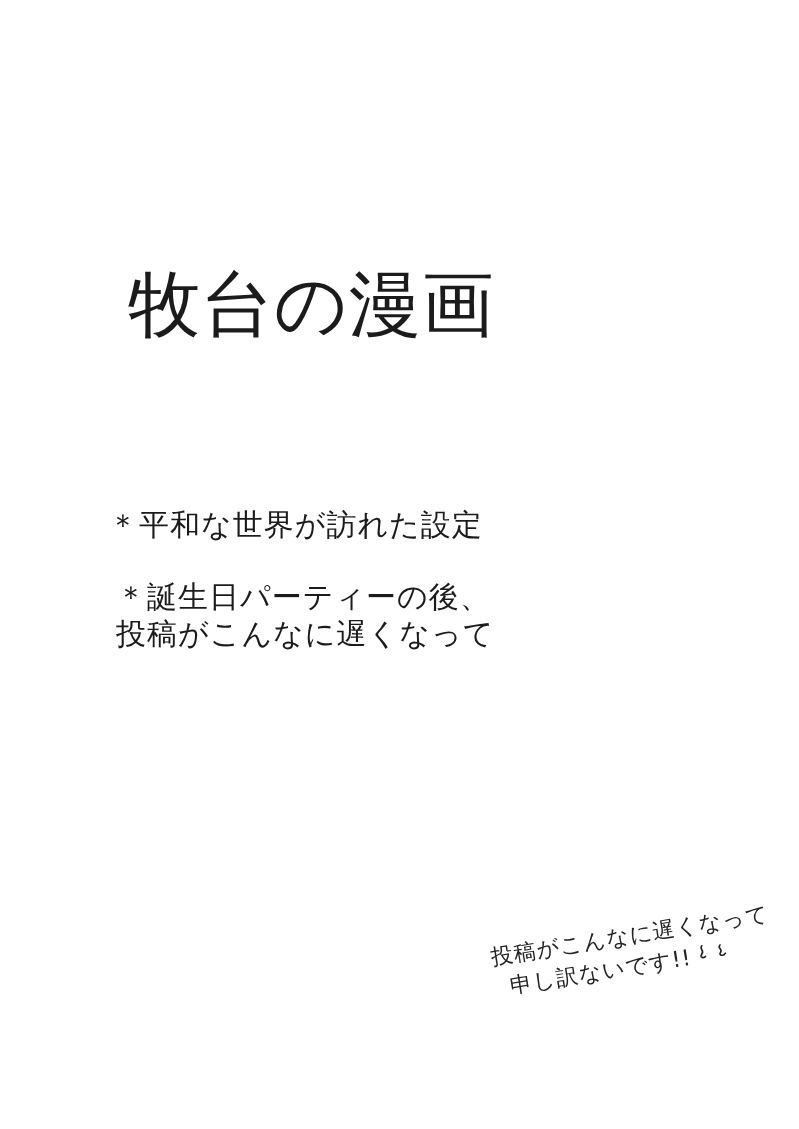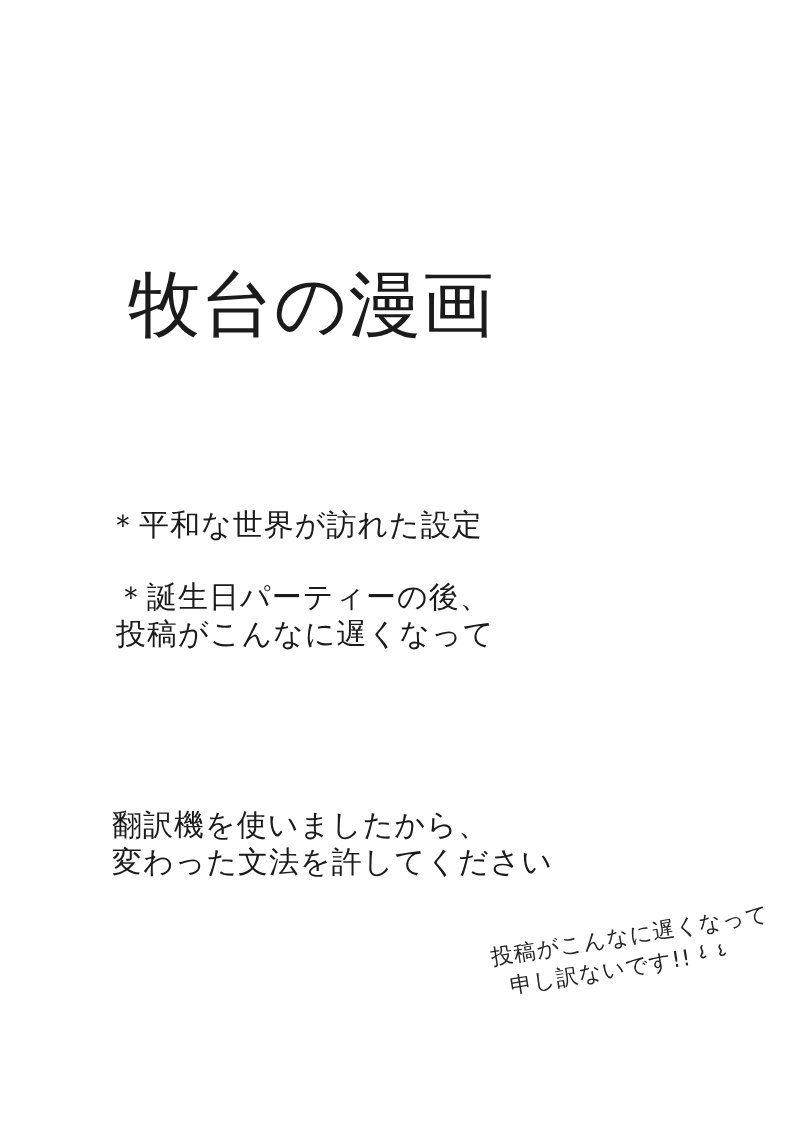--- a/index.html
+++ b/index.html
@@ -71,24 +71,20 @@
   <h1 class="page-title">牧台の漫画</h1>
 
 
   <p class="note note-2">＊平和な世界が訪れた設定</p>
 
   <p class="note note-3">
     <span>＊誕生日パーティーの後、</span><br>
     <span>投稿がこんなに遅くなって</span>
   </p>
 
-  <p class="note apology">
-    <span>翻訳機を使いましたから、</span><br>
-    <span>変わった文法を許してください</span>
-  </p>
 
   <div class="handwritten">
     <span>投稿がこんなに遅くなって</span><br>
     <span>申し訳ないです!!</span><svg class="doodle" width="36" height="22" viewBox="0 0 36 22" aria-hidden="true">
       <path d="M8,3 C4,6 11,8 6,12 C4,14 8,16 10,14" fill="none" stroke="#232323" stroke-width="1.6" stroke-linecap="round"></path>
       <path d="M26,5 C22,8 29,9 25,13 C23,15 28,17 30,14" fill="none" stroke="#232323" stroke-width="1.6" stroke-linecap="round"></path>
     </svg>
   </div>
 
 </div>

